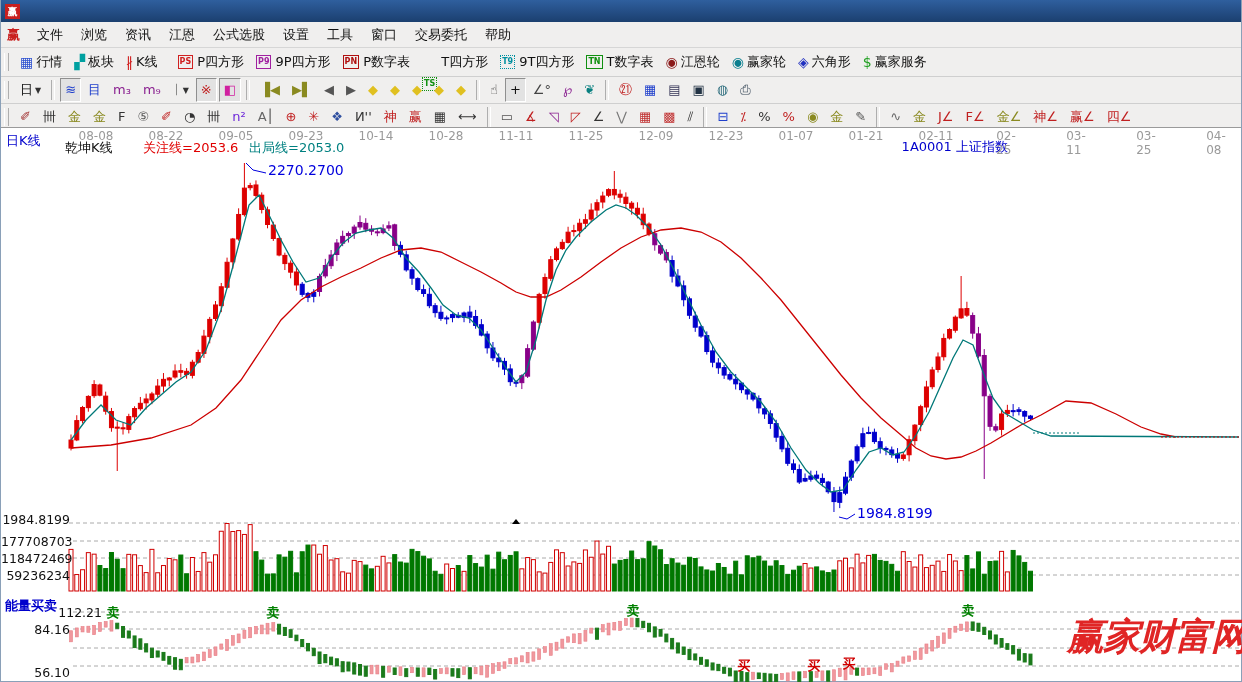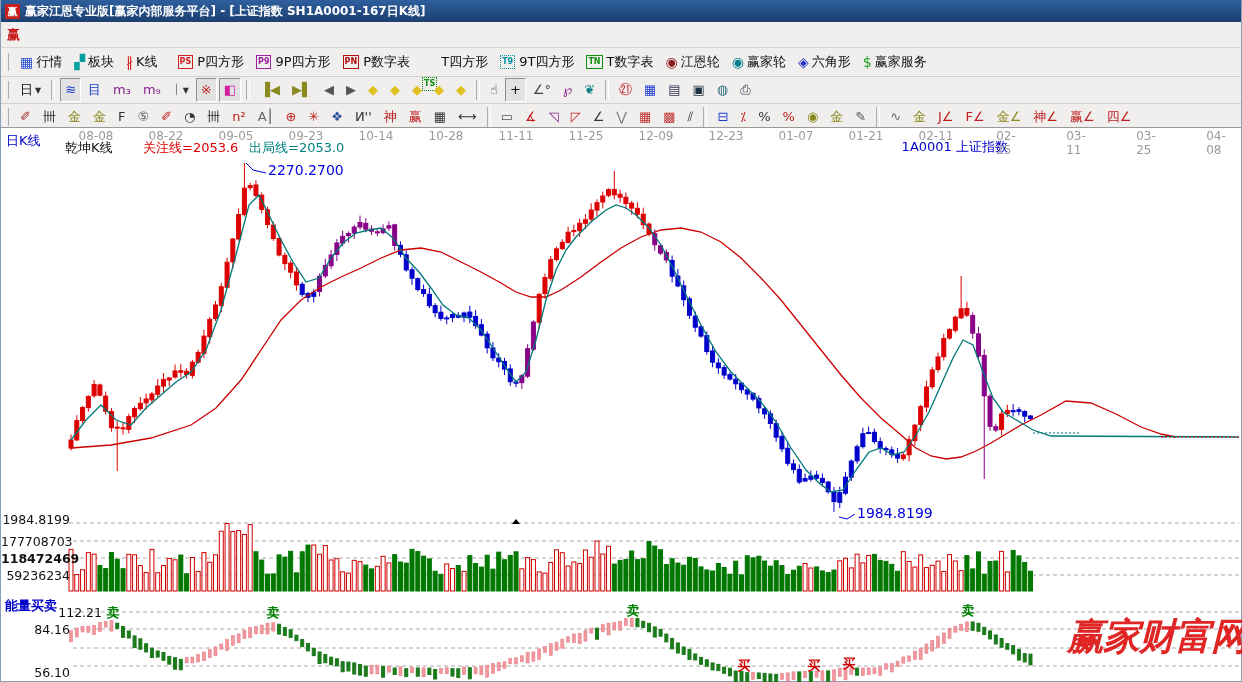--- a/index.html
+++ b/index.html
@@ -45,25 +45,25 @@
   .mark.buy{color:#d00000;}
   .watermark{left:1066px;top:612px;color:#e02525;font-size:37px;font-weight:bold;font-family:"DejaVu Serif","Liberation Serif",serif;font-style:italic;letter-spacing:-1px;}
 </style>
 </head>
 <body>
 
 <div class="window">
 
   <div class="titlebar">
     <span class="logo">赢</span>
-    <span>赢家江恩专业版[赢家内部服务平台] - [上证指数  SH1A0001-167日K线]</span>
   </div>
 
   <div class="menubar">
     <span class="logo2">赢</span>
+    <span id="menu-items"><span class="menu-item">文件</span><span class="menu-item">浏览</span><span class="menu-item">资讯</span><span class="menu-item">江恩</span><span class="menu-item">公式选股</span><span class="menu-item">设置</span><span class="menu-item">工具</span><span class="menu-item">窗口</span><span class="menu-item">交易委托</span><span class="menu-item">帮助</span></span>
   </div>
 
   <div class="toolbar" id="toolbar-main">
       <span class="grip"></span>
       <span class="tb-btn">
         <span class="tb-glyph" style="color: rgb(43, 79, 208);">▦</span>
         <span class="tb-label">行情</span>
       </span>
       <span class="tb-btn">
         <span class="tb-glyph" style="color: rgb(0, 160, 160);">▞</span>
@@ -230,21 +230,21 @@
       <span class="tb-btn">
         <span class="tool-glyph" style="color: rgb(192, 32, 32);">✐</span>
       </span>
       <span class="tb-btn">
         <span class="tool-glyph" style="color: rgb(51, 51, 51);">◔</span>
       </span>
       <span class="tb-btn">
         <span class="tool-glyph" style="color: rgb(51, 51, 51);">卌</span>
       </span>
       <span class="tb-btn">
-        <span class="tool-glyph" style="color: #b91c1c;">n²</span>
+        <span class="tool-glyph" style="color: #6d28d9;">n²</span>
       </span>
       <span class="tb-btn">
         <span class="tool-glyph" style="color: rgb(102, 102, 102);">A⎮</span>
       </span>
       <span class="tb-btn">
         <span class="tool-glyph" style="color: rgb(192, 32, 32);">⊕</span>
       </span>
       <span class="tb-btn">
         <span class="tool-glyph" style="color: rgb(192, 32, 32);">✳</span>
       </span>
@@ -1036,21 +1036,21 @@
   <div id="overlay" style="position:absolute;left:0;top:0;width:1012px;height:682px;pointer-events:none;">
     <div class="ov lbl-period">日K线</div>
     <div class="ov lbl-qiankun">乾坤K线</div>
     <div class="ov lbl-watch">关注线=2053.6</div>
     <div class="ov lbl-exit">出局线=2053.0</div>
     <div class="ov lbl-symbol" style="right:5px;left:auto;">1A0001  上证指数</div>
     <div class="ov lbl-high">2270.2700</div>
     <div class="ov lbl-low">1984.8199</div>
     <div class="axis-num" style="top:512px;">1984.8199</div>
     <div class="axis-num" style="top:534px;text-align:center;">177708703</div>
-    <div class="axis-num" style="top:551px;font-weight:bold;">118472469</div>
+    <div class="axis-num" style="top:551px;">118472469</div>
     <div class="axis-num" style="top:568px;">59236234</div>
     <div class="ov lbl-energy">能量买卖</div>
     <div class="axis-num" style="top:605px;margin-left:32px;">112.21</div>
     <div class="axis-num" style="top:622px;">84.16</div>
     <div class="axis-num" style="top:641px;margin-top:24px;">56.10</div>
     <div class="axis-num" style="top:659px;margin-top:20px;">28.05</div>
     <div class="ov watermark">赢家财富网</div>
     <div id="date-row">
         <span class="date-lbl" style="left: 95px;">08-08</span>
         <span class="date-lbl" style="left: 165px;">08-22</span>

